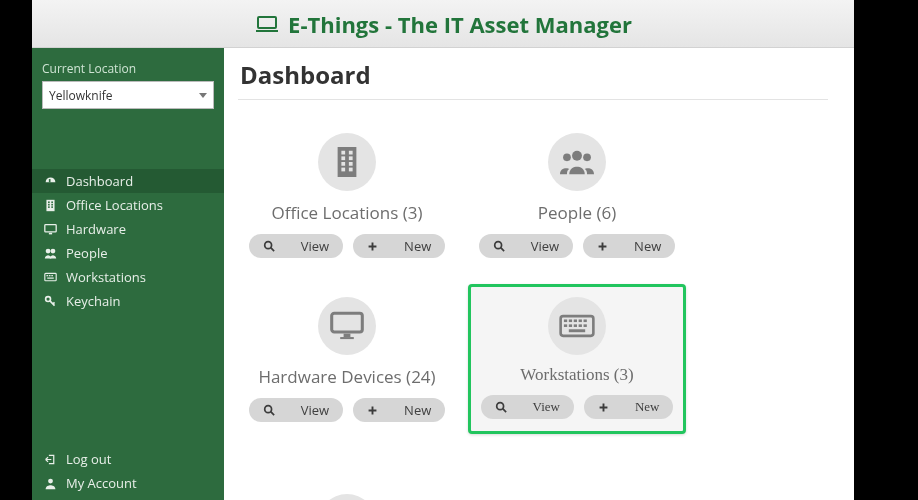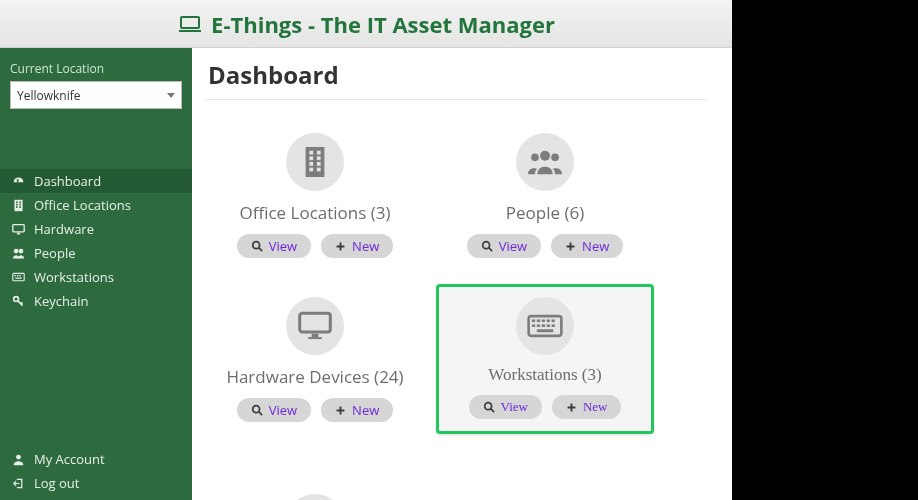--- a/index.html
+++ b/index.html
@@ -1,17 +1,17 @@
 <!DOCTYPE html>
 <html><head>
 <meta charset="utf-8">
 <style>
   * { box-sizing: border-box; margin: 0; padding: 0; }
   html, body { width: 918px; height: 500px; font-family: "Segoe UI", "Open Sans", Arial, sans-serif; background:#000; }
-  .frame { width:732px; height:500px; display:flex; flex-direction:column; }
+  .frame { width:822px; height:500px; display:flex; flex-direction:column;margin-left:32px; }
   .black-top { height:12px; background:#000; }
   .black-bottom { height:27px; background:#000; }
   .chrome { flex:1; display:flex; flex-direction:column; background:#fff; }
   .topbar { height:48px; background:linear-gradient(#f3f3f3,#e5e5e5); border-bottom:1px solid #d2d2d2; display:flex; align-items:center; justify-content:center; }
   .topbar span.brand { color:#22753b; font-weight:700; font-size:22px; margin-left:8px; }
   .topbar svg { fill:none; stroke:#22753b; stroke-width:2; }
   .body { flex:1; display:flex; min-height:0; }
   .sidebar { width:192px; background:#2d6b3e; color:#e8efe9; display:flex; flex-direction:column; font-size:13px;gap:48px; }
   .loc-block { padding:12px 10px 8px 10px; }
   .loc-label { font-size:12px; color:#cfe4d4; margin-bottom:4px; }
@@ -24,21 +24,21 @@
   .nav-sep { height:34px; }
   .main { flex:1; padding:10px 26px 0 14px; overflow:hidden; }
   .page-title { font-size:24px; font-weight:700; color:#333; padding:0 0 8px 2px; border-bottom:1px solid #e3e3e3; margin-bottom:20px; }
   .cards { display:flex; flex-wrap:wrap; gap:14px 12px; }
   .card { width:218px; height:150px; display:flex; flex-direction:column; align-items:center; justify-content:flex-end; padding:10px 8px 12px 8px; border-radius:4px; }
   .card.hover { background:#f5f5f5; border:3px solid #22c55e; box-shadow:0 1px 3px rgba(0,0,0,.15);font-family:Liberation Serif, serif; }
   .card .circle { width:58px; height:58px; border-radius:50%; background:#e4e4e4; display:flex; align-items:center; justify-content:center; margin-bottom:10px; }
   .card .circle svg { fill:#7d7d7d; }
   .card-title { color:#6d6d6d; font-size:17px; margin-bottom:10px; }
   .btnrow { display:flex; gap:10px; }
-  .pill { background:#d6d6d6; color:#6d28d9; font-size:13px; height:24px; border-radius:12px; padding:0 14px; display:flex; align-items:center; cursor:pointer; }
+  .pill { background:#d6d6d6; color:#404040; font-size:13px; height:24px; border-radius:12px; padding:0 14px; display:flex; align-items:center; cursor:pointer;gap:20px; }
   .pill .pic { margin-right:6px; display:flex; }
 </style>
 </head>
 <body>
 
 <svg width="0" height="0" style="position:absolute">
   <defs>
     <g id="ico-laptop">
         <rect x="3" y="4" width="18" height="11" rx="1"></rect>
         <path d="M1 18h22"></path>
@@ -161,32 +161,32 @@
                 </svg>
               </span>
               <span>Keychain</span>
             </div>
           </div>
         <div class="nav-sep"></div>
         <div class="nav" id="nav-secondary">
             <div class="nav-item">
               <span class="ic">
                 <svg width="13" height="13" viewBox="0 0 16 16" style="color:#e8efe9">
+                  <use href="#ico-logout"></use>
+                </svg>
+              </span>
+              <span>Log out</span>
+            </div>
+            <div class="nav-item">
+              <span class="ic">
+                <svg width="13" height="13" viewBox="0 0 16 16" style="color:#e8efe9">
                   <use href="#ico-user"></use>
                 </svg>
               </span>
               <span>My Account</span>
-            </div>
-            <div class="nav-item">
-              <span class="ic">
-                <svg width="13" height="13" viewBox="0 0 16 16" style="color:#e8efe9">
-                  <use href="#ico-logout"></use>
-                </svg>
-              </span>
-              <span>Log out</span>
             </div>
           </div>
       </div>
       <div class="main">
         <div class="page-title">Dashboard</div>
         <div class="cards" id="cards">
             <div class="card">
     <div class="circle">
                 <svg width="30" height="30" viewBox="0 0 16 16">
                   <rect x="3" y="0" width="10" height="16" fill="#7d7d7d"></rect>

